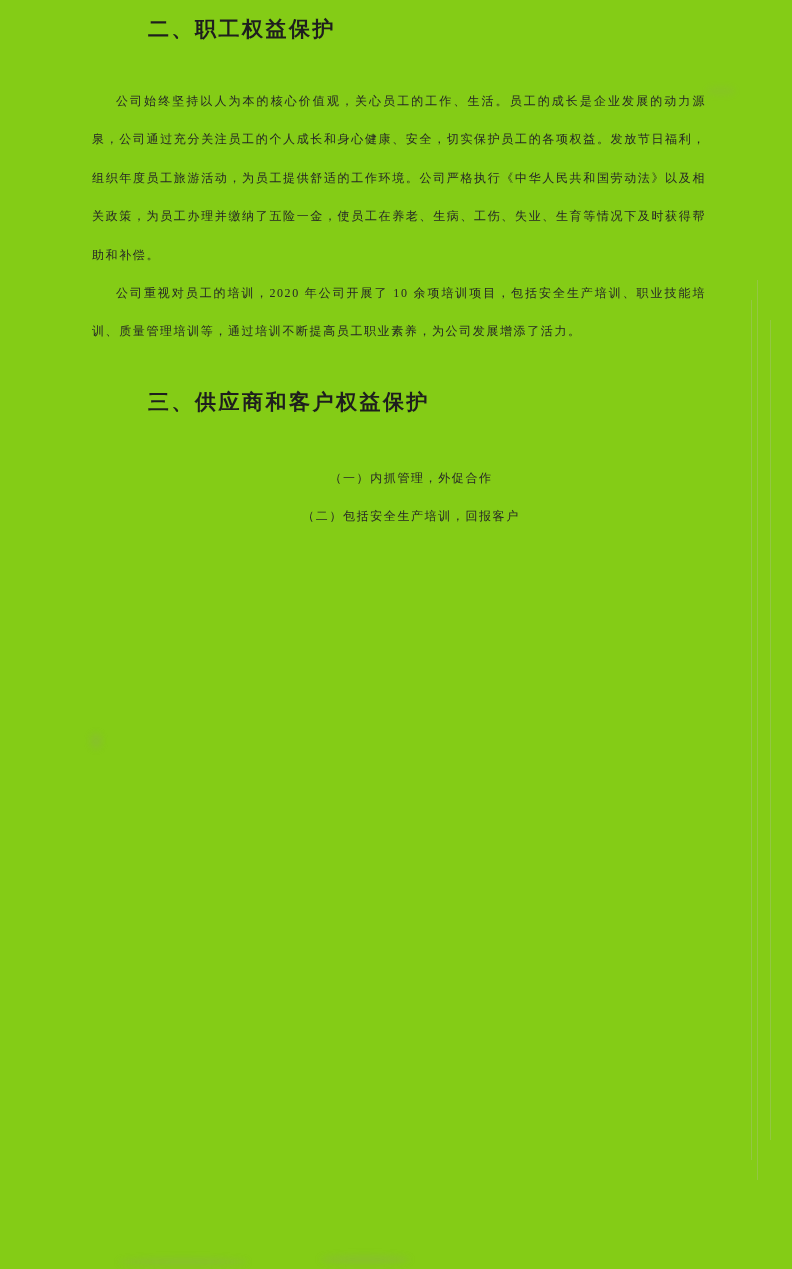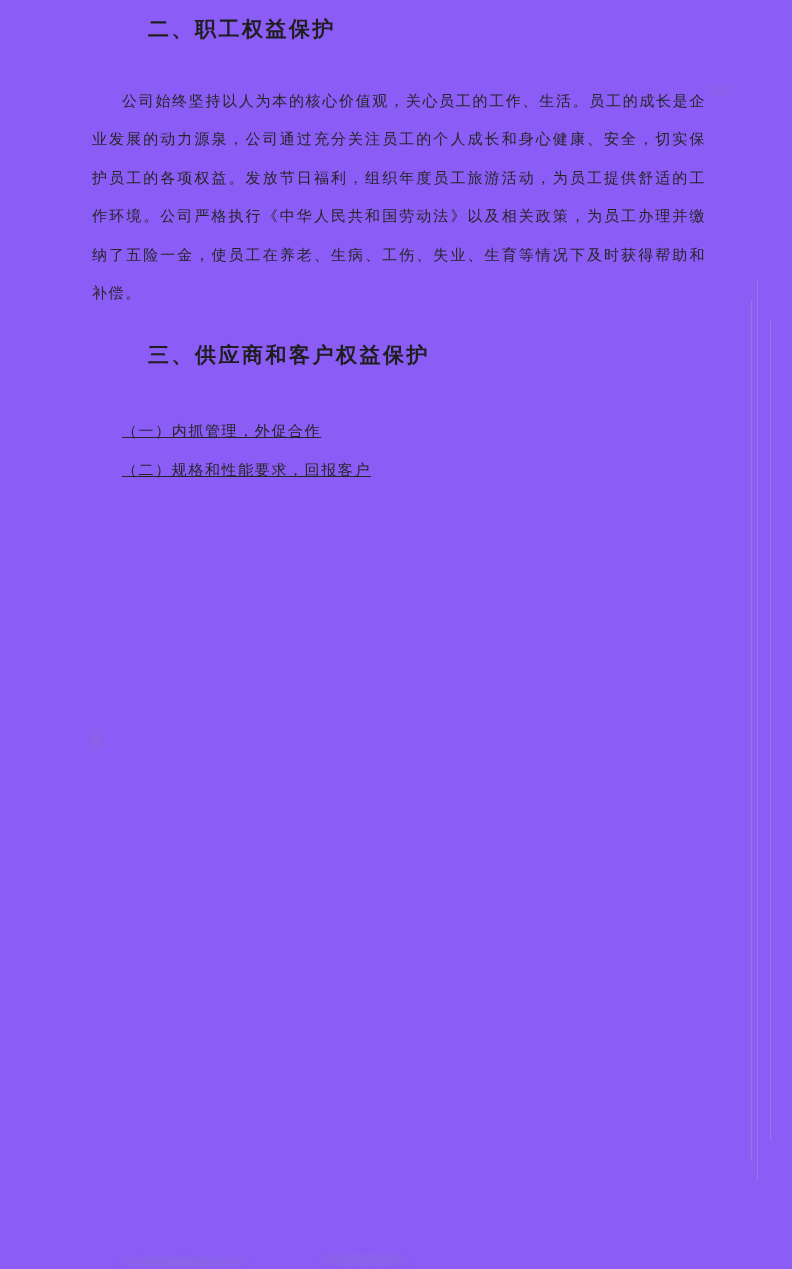--- a/index.html
+++ b/index.html
@@ -5,53 +5,53 @@
   * { box-sizing: border-box; }
   html, body { margin: 0; padding: 0; }
   body {
     width: 792px; height: 1269px;
     background: #ffffff;
     overflow: hidden;
   }
   .page {
     position: relative;
     width: 792px; height: 1269px;
-    background: #8b5cf6;
+    background: #84cc16;
     color: #262626;
   }
   .content {
     position: absolute;
     left: 92px; top: 0;
     width: 614px;
   }
   .sec-heading {
     font-family: "DejaVu Sans", "Liberation Sans", sans-serif;
     font-size: 21px;
     font-weight: bold;
     letter-spacing: 2.5px;
     color: #1e1e1e;
     margin: 0 0 0 56px;
     line-height: 30px;
   }
   .sec-heading.first { margin-top: 14px; margin-bottom: 38px; }
-  .sec-heading.second { margin-top: 28px; margin-bottom: 42px; }
+  .sec-heading.second { margin-top: 36px; margin-bottom: 42px; }
   .para, .subhead {
     font-family: "Liberation Serif", "DejaVu Serif", serif;
-    font-size: 15px;
+    font-size: 12px;
     line-height: 38.4px;
     letter-spacing: 1.6px;
     color: #262626;
     margin: 0;
     text-indent: 2em;
   }
   .para {
     text-align: justify;
     text-justify: inter-character;
   }
-  .subhead { text-align: left; text-decoration: underline; }
+  .subhead { text-align: center; }
   
   .scan-edge-line {
     position: absolute;
     width: 1px;
     background: rgba(185,185,185,0.28);
   }
   .scan-edge-line.l1 { left: 751px; top: 300px; height: 860px; }
   .scan-edge-line.l2 { left: 757px; top: 280px; height: 900px; }
   .scan-edge-line.l3 { left: 770px; top: 320px; height: 820px; }
   .smudge {
@@ -67,26 +67,27 @@
 </style>
 </head>
 <body>
 
 <div class="page">
   <div class="content">
 
     <section>
       <h2 class="sec-heading first">二、职工权益保护</h2>
       <p class="para">公司始终坚持以人为本的核心价值观，关心员工的工作、生活。员工的成长是企业发展的动力源泉，公司通过充分关注员工的个人成长和身心健康、安全，切实保护员工的各项权益。发放节日福利，组织年度员工旅游活动，为员工提供舒适的工作环境。公司严格执行《中华人民共和国劳动法》以及相关政策，为员工办理并缴纳了五险一金，使员工在养老、生病、工伤、失业、生育等情况下及时获得帮助和补偿。</p>
+      <p class="para">公司重视对员工的培训，2020 年公司开展了 10 余项培训项目，包括安全生产培训、职业技能培训、质量管理培训等，通过培训不断提高员工职业素养，为公司发展增添了活力。</p>
     </section>
 
     <section>
       <h2 class="sec-heading second">三、供应商和客户权益保护</h2>
       <p class="subhead">（一）内抓管理，外促合作</p>
-      <p class="subhead">（二）规格和性能要求，回报客户</p>
+      <p class="subhead">（二）包括安全生产培训，回报客户</p>
     </section>
 
   </div>
 
   <div class="scan-edge-line l1"></div>
   <div class="scan-edge-line l2"></div>
   <div class="scan-edge-line l3"></div>
   <div class="smudge s1"></div>
   <div class="smudge s2"></div>
   <div class="smudge s3"></div>

